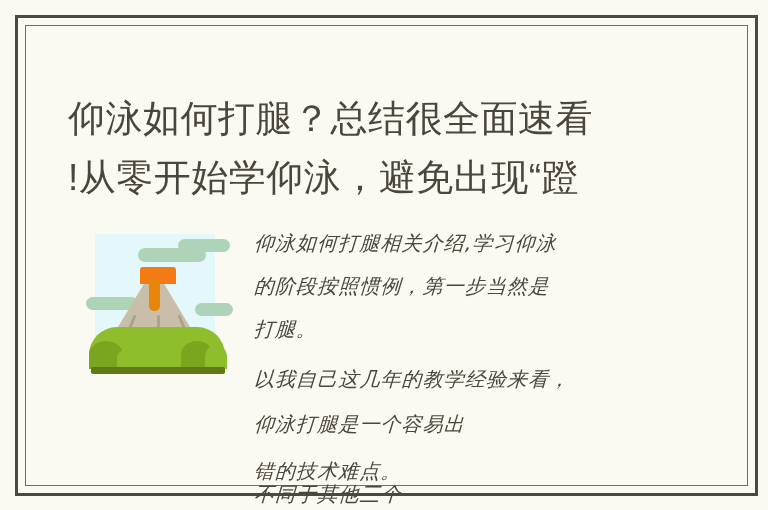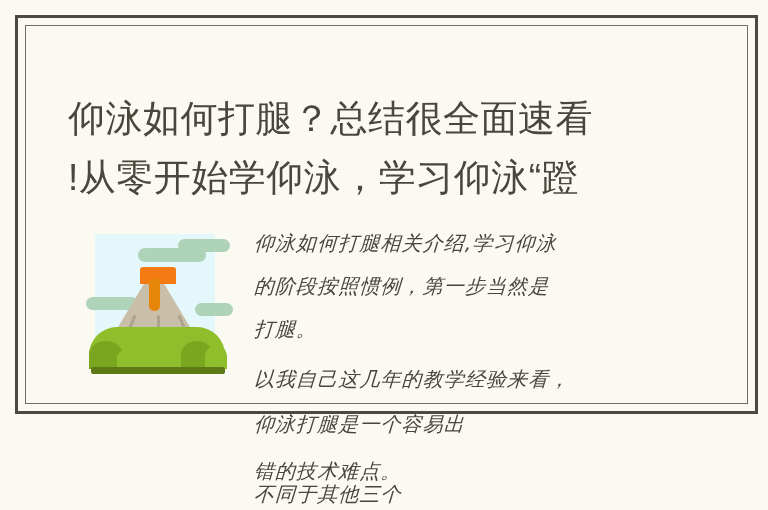--- a/index.html
+++ b/index.html
@@ -13,21 +13,21 @@
     font-family: "Liberation Sans", sans-serif;
     overflow: hidden;
   }
 
   
   #article-page {
     position: absolute;
     left: 15px;
     top: 15px;
     width: 743px;
-    height: 399px;
+    height: 481px;
     box-sizing: border-box;
     border: 3px solid #4A4A40;
     background: #FBFAF2;
   }
   #article-inner-frame {
     position: absolute;
     left: 7px;
     top: 7px;
     right: 7px;
     bottom: 7px;
@@ -183,21 +183,21 @@
   #body-para-3 { top: 228px; }
 </style>
 </head>
 <body>
 
 <div id="article-page">
   <div id="article-inner-frame">
 
     <h1 id="article-headline">
       <span class="headline-line">仰泳如何打腿？总结很全面速看</span>
-      <span class="headline-line">!从零开始学仰泳，学习仰泳“蹬</span>
+      <span class="headline-line">!从零开始学仰泳，避免出现“蹬</span>
     </h1>
 
     <div id="article-thumbnail">
       <div class="thumb-sky"></div>
       <div class="thumb-cloud cloud-a"></div>
       <div class="thumb-cloud cloud-b"></div>
       <div class="thumb-cloud cloud-c"></div>
       <div class="thumb-cloud cloud-d"></div>
       <div class="thumb-mountain"></div>
       <div class="thumb-ridge ridge-1"></div>

